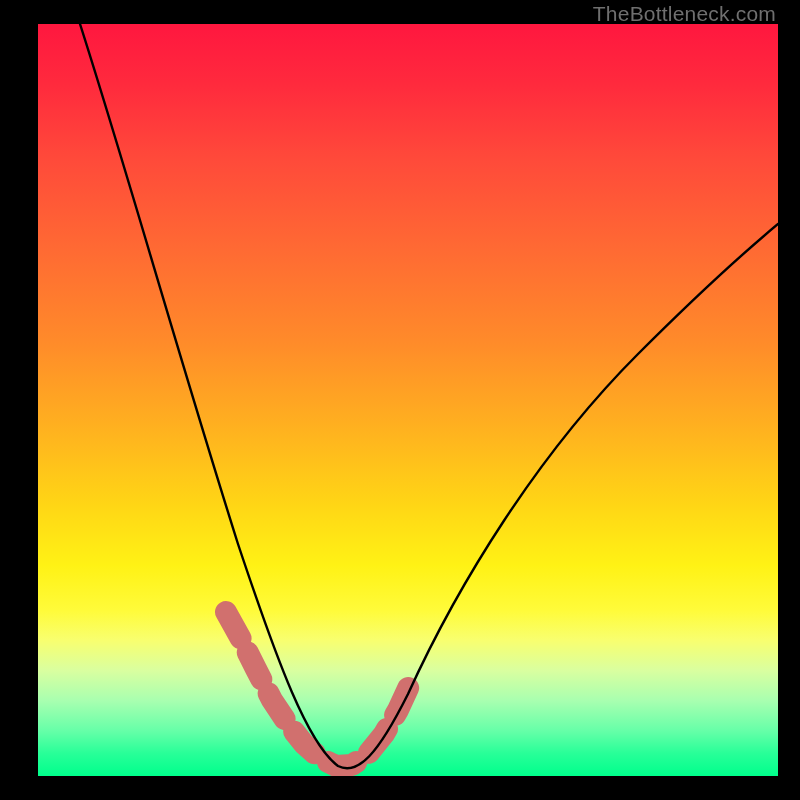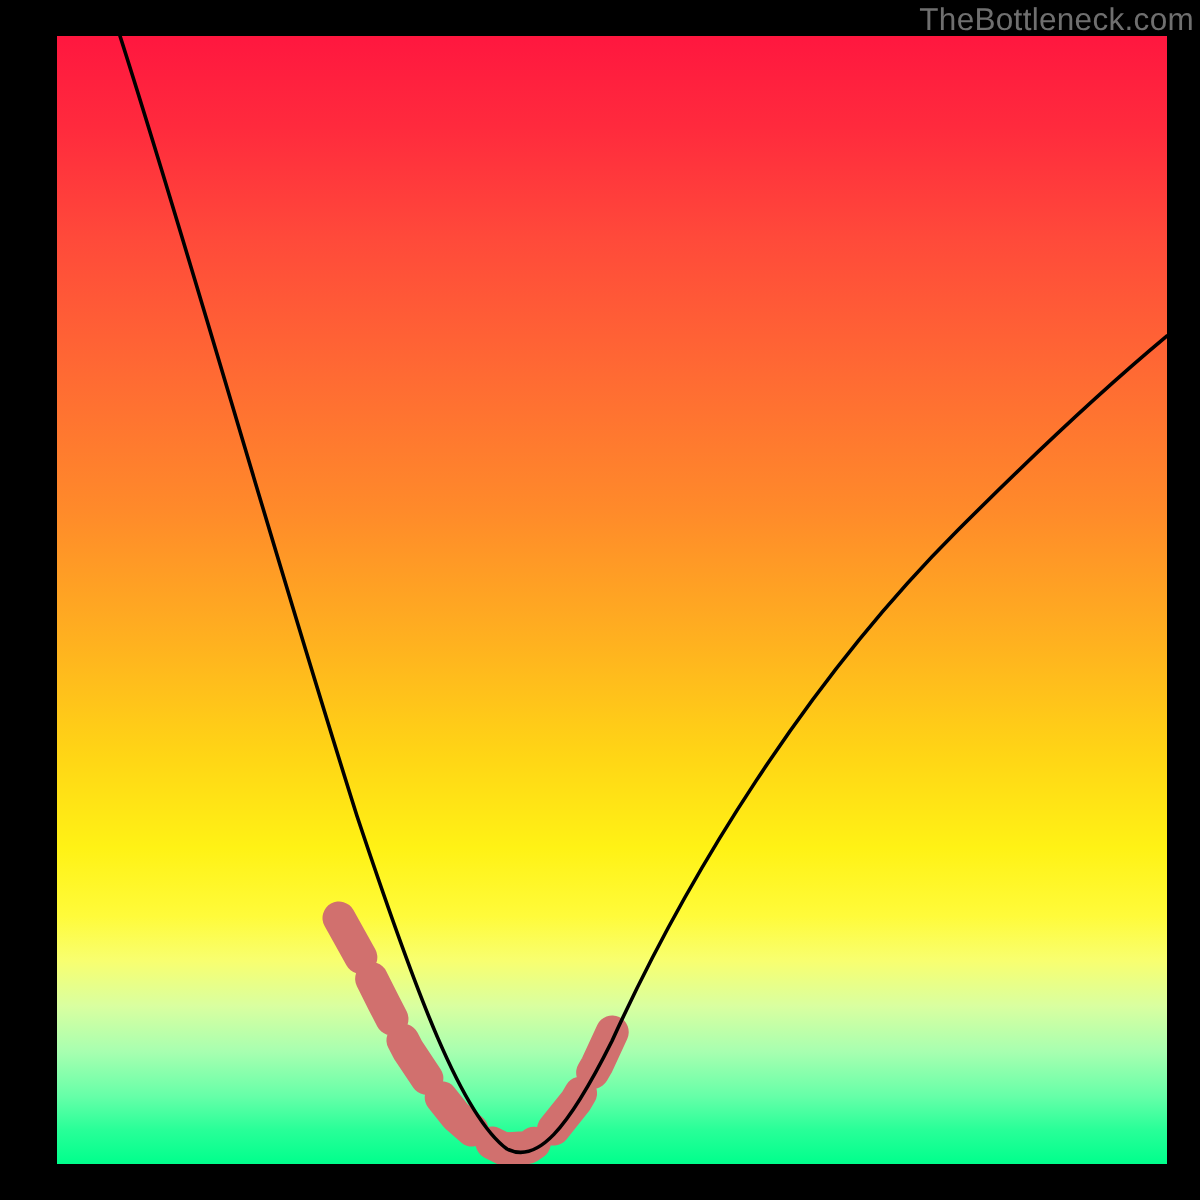--- a/index.html
+++ b/index.html
@@ -40,21 +40,21 @@
       #d9ffa0 86%,
       #a8ffb0 90%,
       #66ffa8 94%,
       #28ff98 97%,
       #00ff8c 100%
     );
   }
   .watermark {
     position: absolute;
     top: 2px;
-    right: 4px;
+    right: 24px;
     color: #6f6f6f;
     font-size: 21px;
     letter-spacing: 0.2px;
     font-weight: 400;
   }
   svg.curve {
     position: absolute;
     left: 0;
     top: 0;
     width: 740px;

